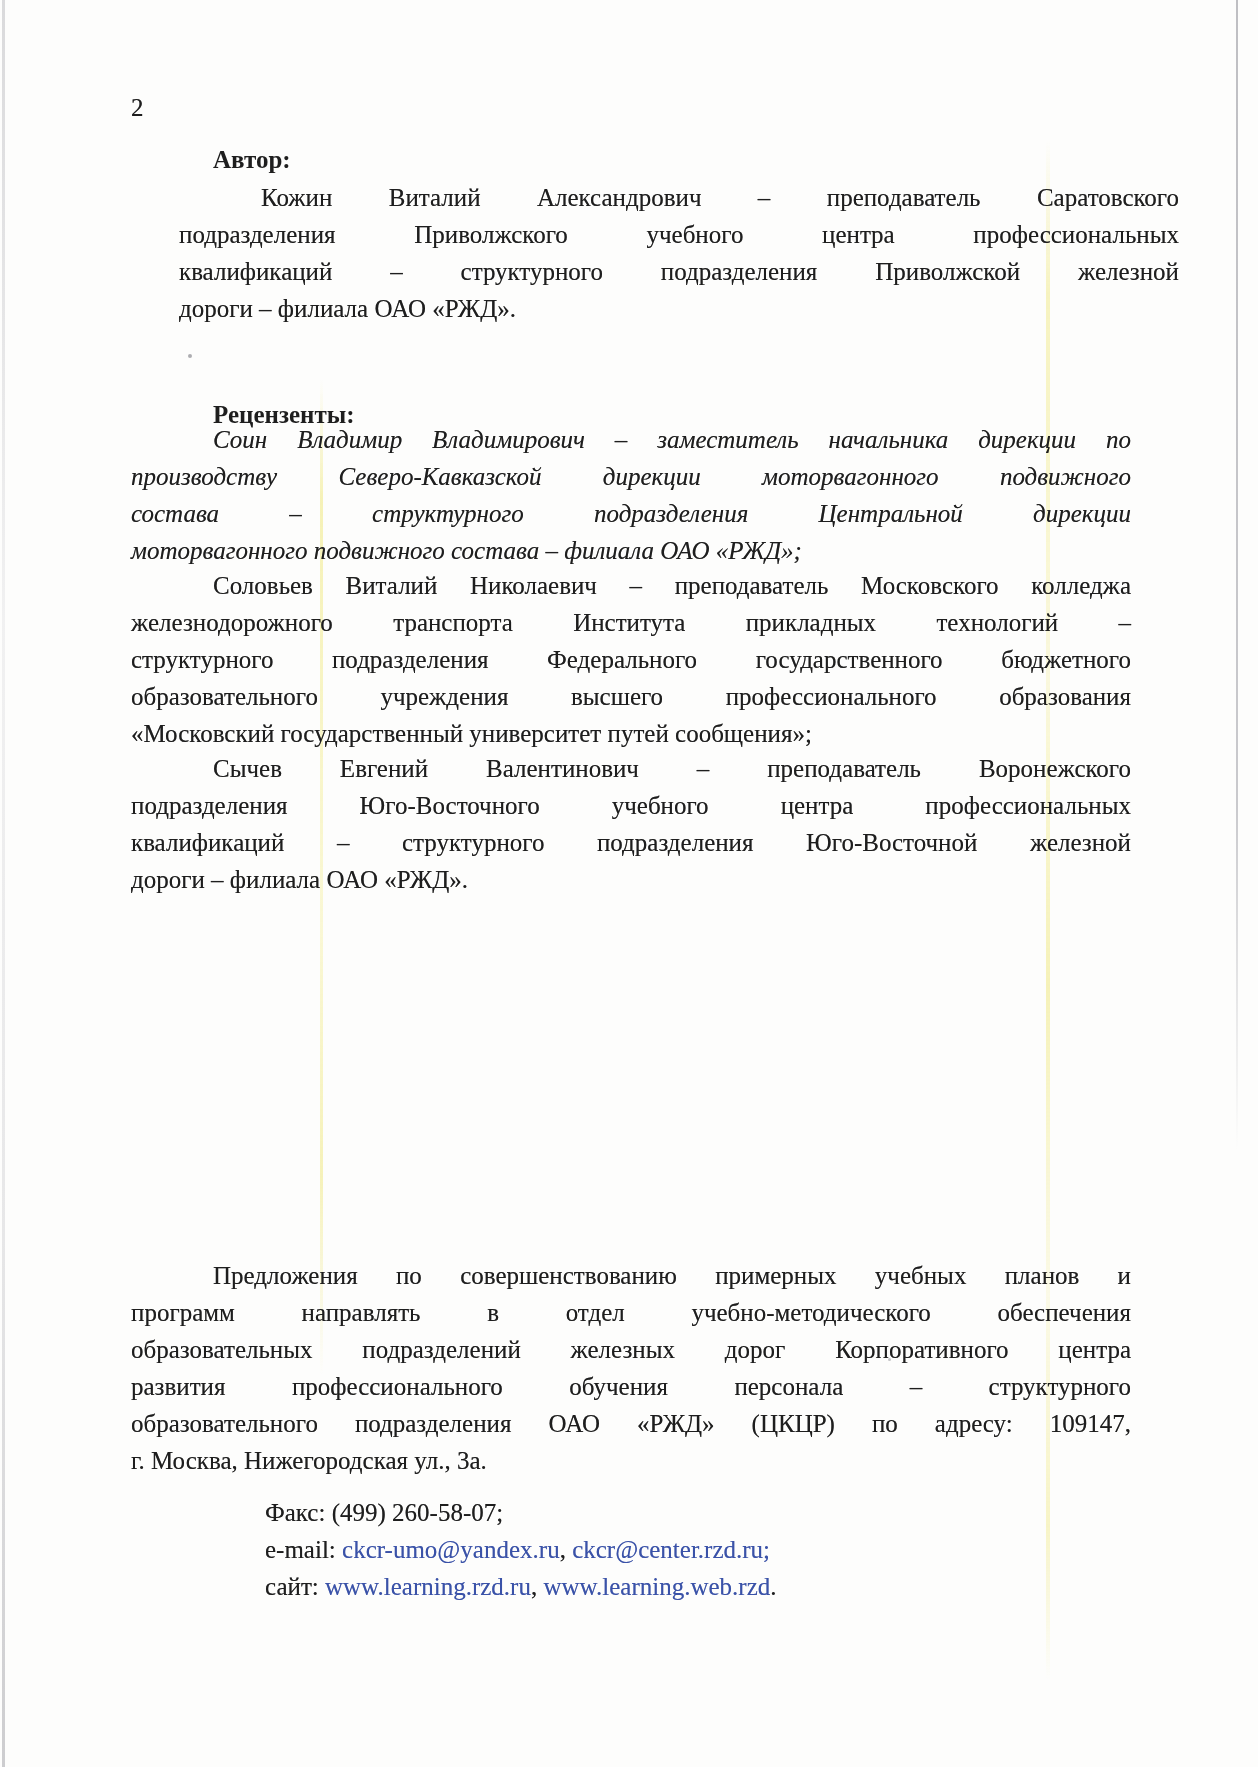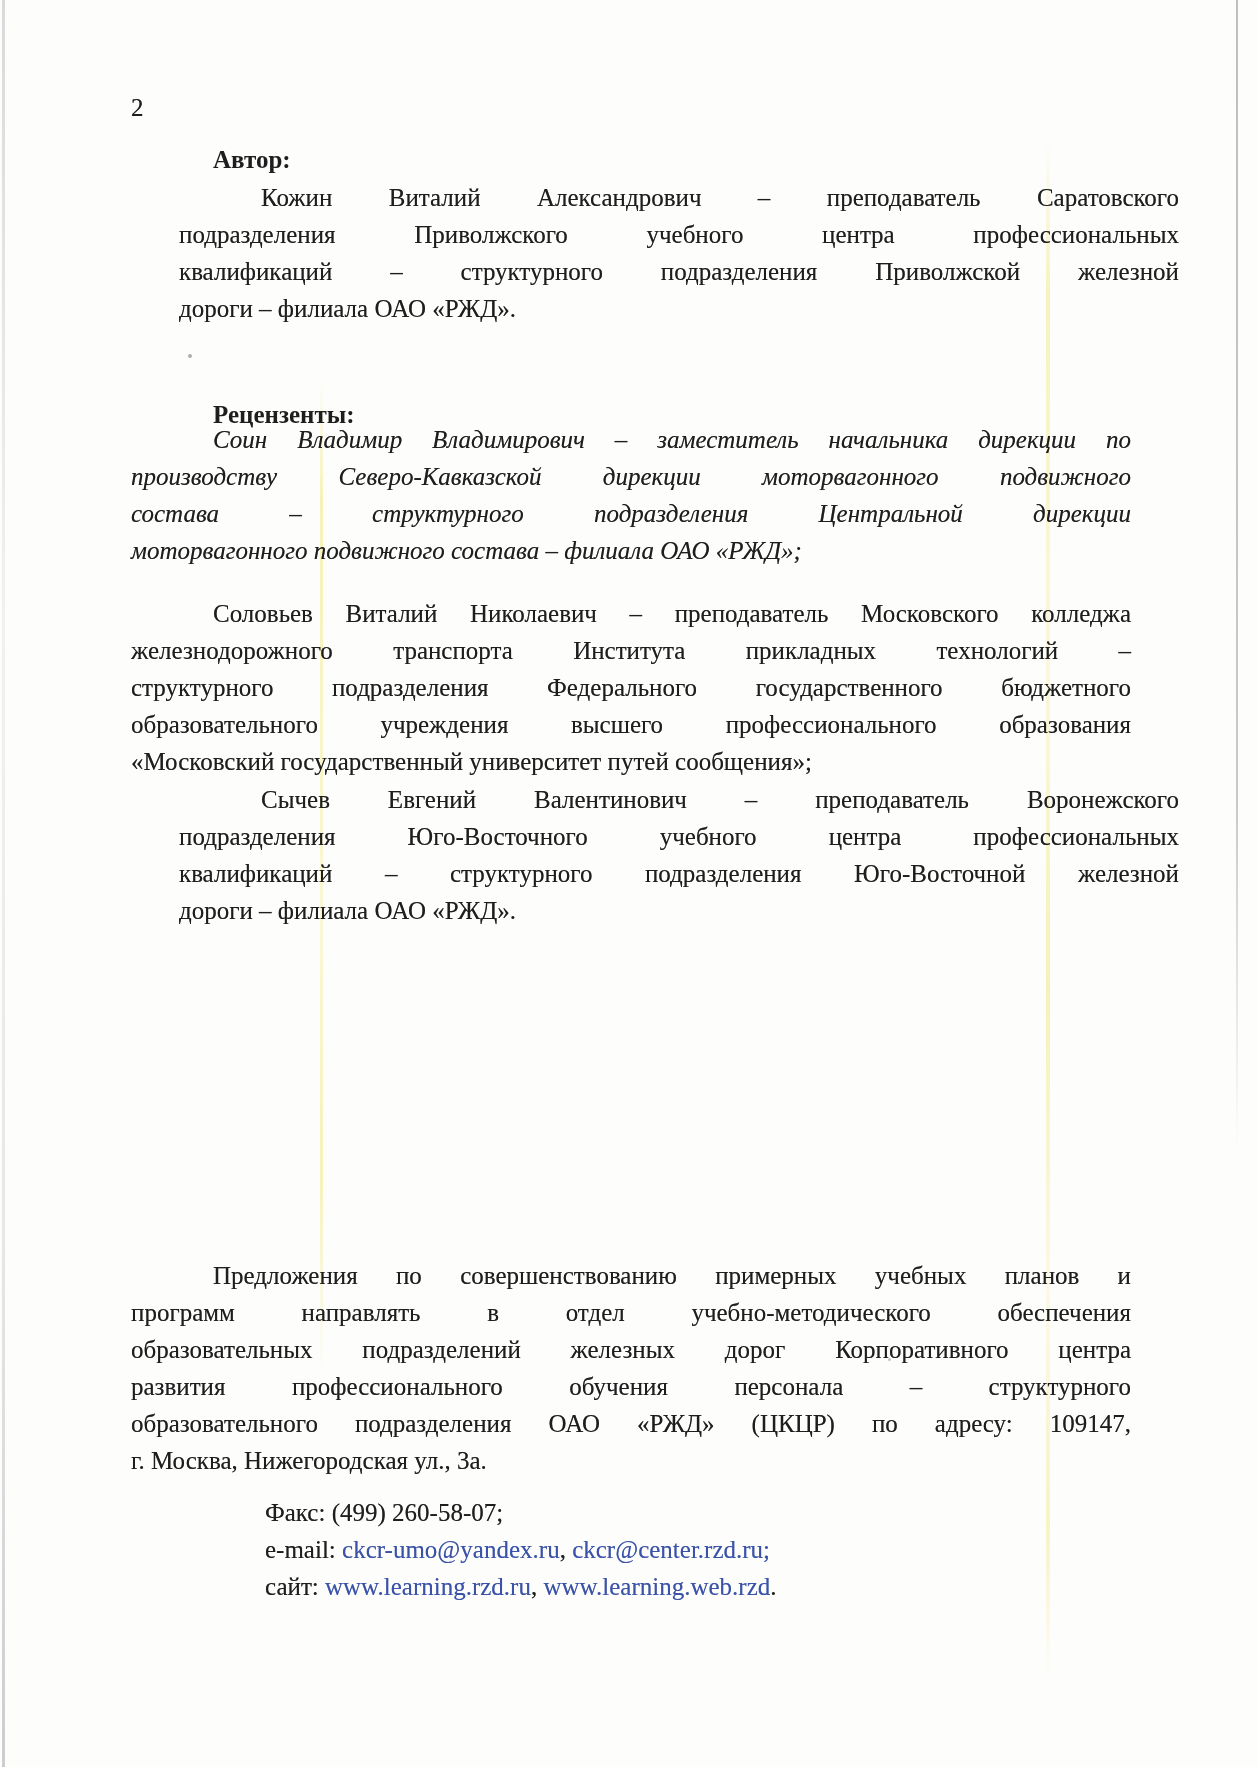--- a/index.html
+++ b/index.html
@@ -112,29 +112,29 @@
 
   <div class="abs heading" style="top:384px;margin-top:12px;">Рецензенты:</div>
 
   <div class="abs para" style="top:421px;font-style:italic;">
     <div class="line jl ind">Соин Владимир Владимирович – заместитель начальника дирекции по</div>
     <div class="line jl">производству Северо-Кавказской дирекции моторвагонного подвижного</div>
     <div class="line jl">состава – структурного подразделения Центральной дирекции</div>
     <div class="line ll">моторвагонного подвижного состава – филиала ОАО «РЖД»;</div>
   </div>
 
-  <div class="abs para" style="top:595px;">
+  <div class="abs para" style="top:567px;">
     <div class="line jl ind">Соловьев Виталий Николаевич – преподаватель Московского колледжа</div>
     <div class="line jl">железнодорожного транспорта Института прикладных технологий –</div>
     <div class="line jl">структурного подразделения Федерального государственного бюджетного</div>
     <div class="line jl">образовательного учреждения высшего профессионального образования</div>
     <div class="line ll">«Московский государственный университет путей сообщения»;</div>
   </div>
 
-  <div class="abs para" style="top:781px;margin-left:48px;">
+  <div class="abs para" style="top:750px;">
     <div class="line jl ind">Сычев Евгений Валентинович – преподаватель Воронежского</div>
     <div class="line jl">подразделения Юго-Восточного учебного центра профессиональных</div>
     <div class="line jl">квалификаций – структурного подразделения Юго-Восточной железной</div>
     <div class="line ll">дороги – филиала ОАО «РЖД».</div>
   </div>
 
   <div class="abs para" style="top:1257px;">
     <div class="line jl ind">Предложения по совершенствованию примерных учебных планов и</div>
     <div class="line jl">программ направлять в отдел учебно-методического обеспечения</div>
     <div class="line jl">образовательных подразделений железных дорог Корпоративного центра</div>

